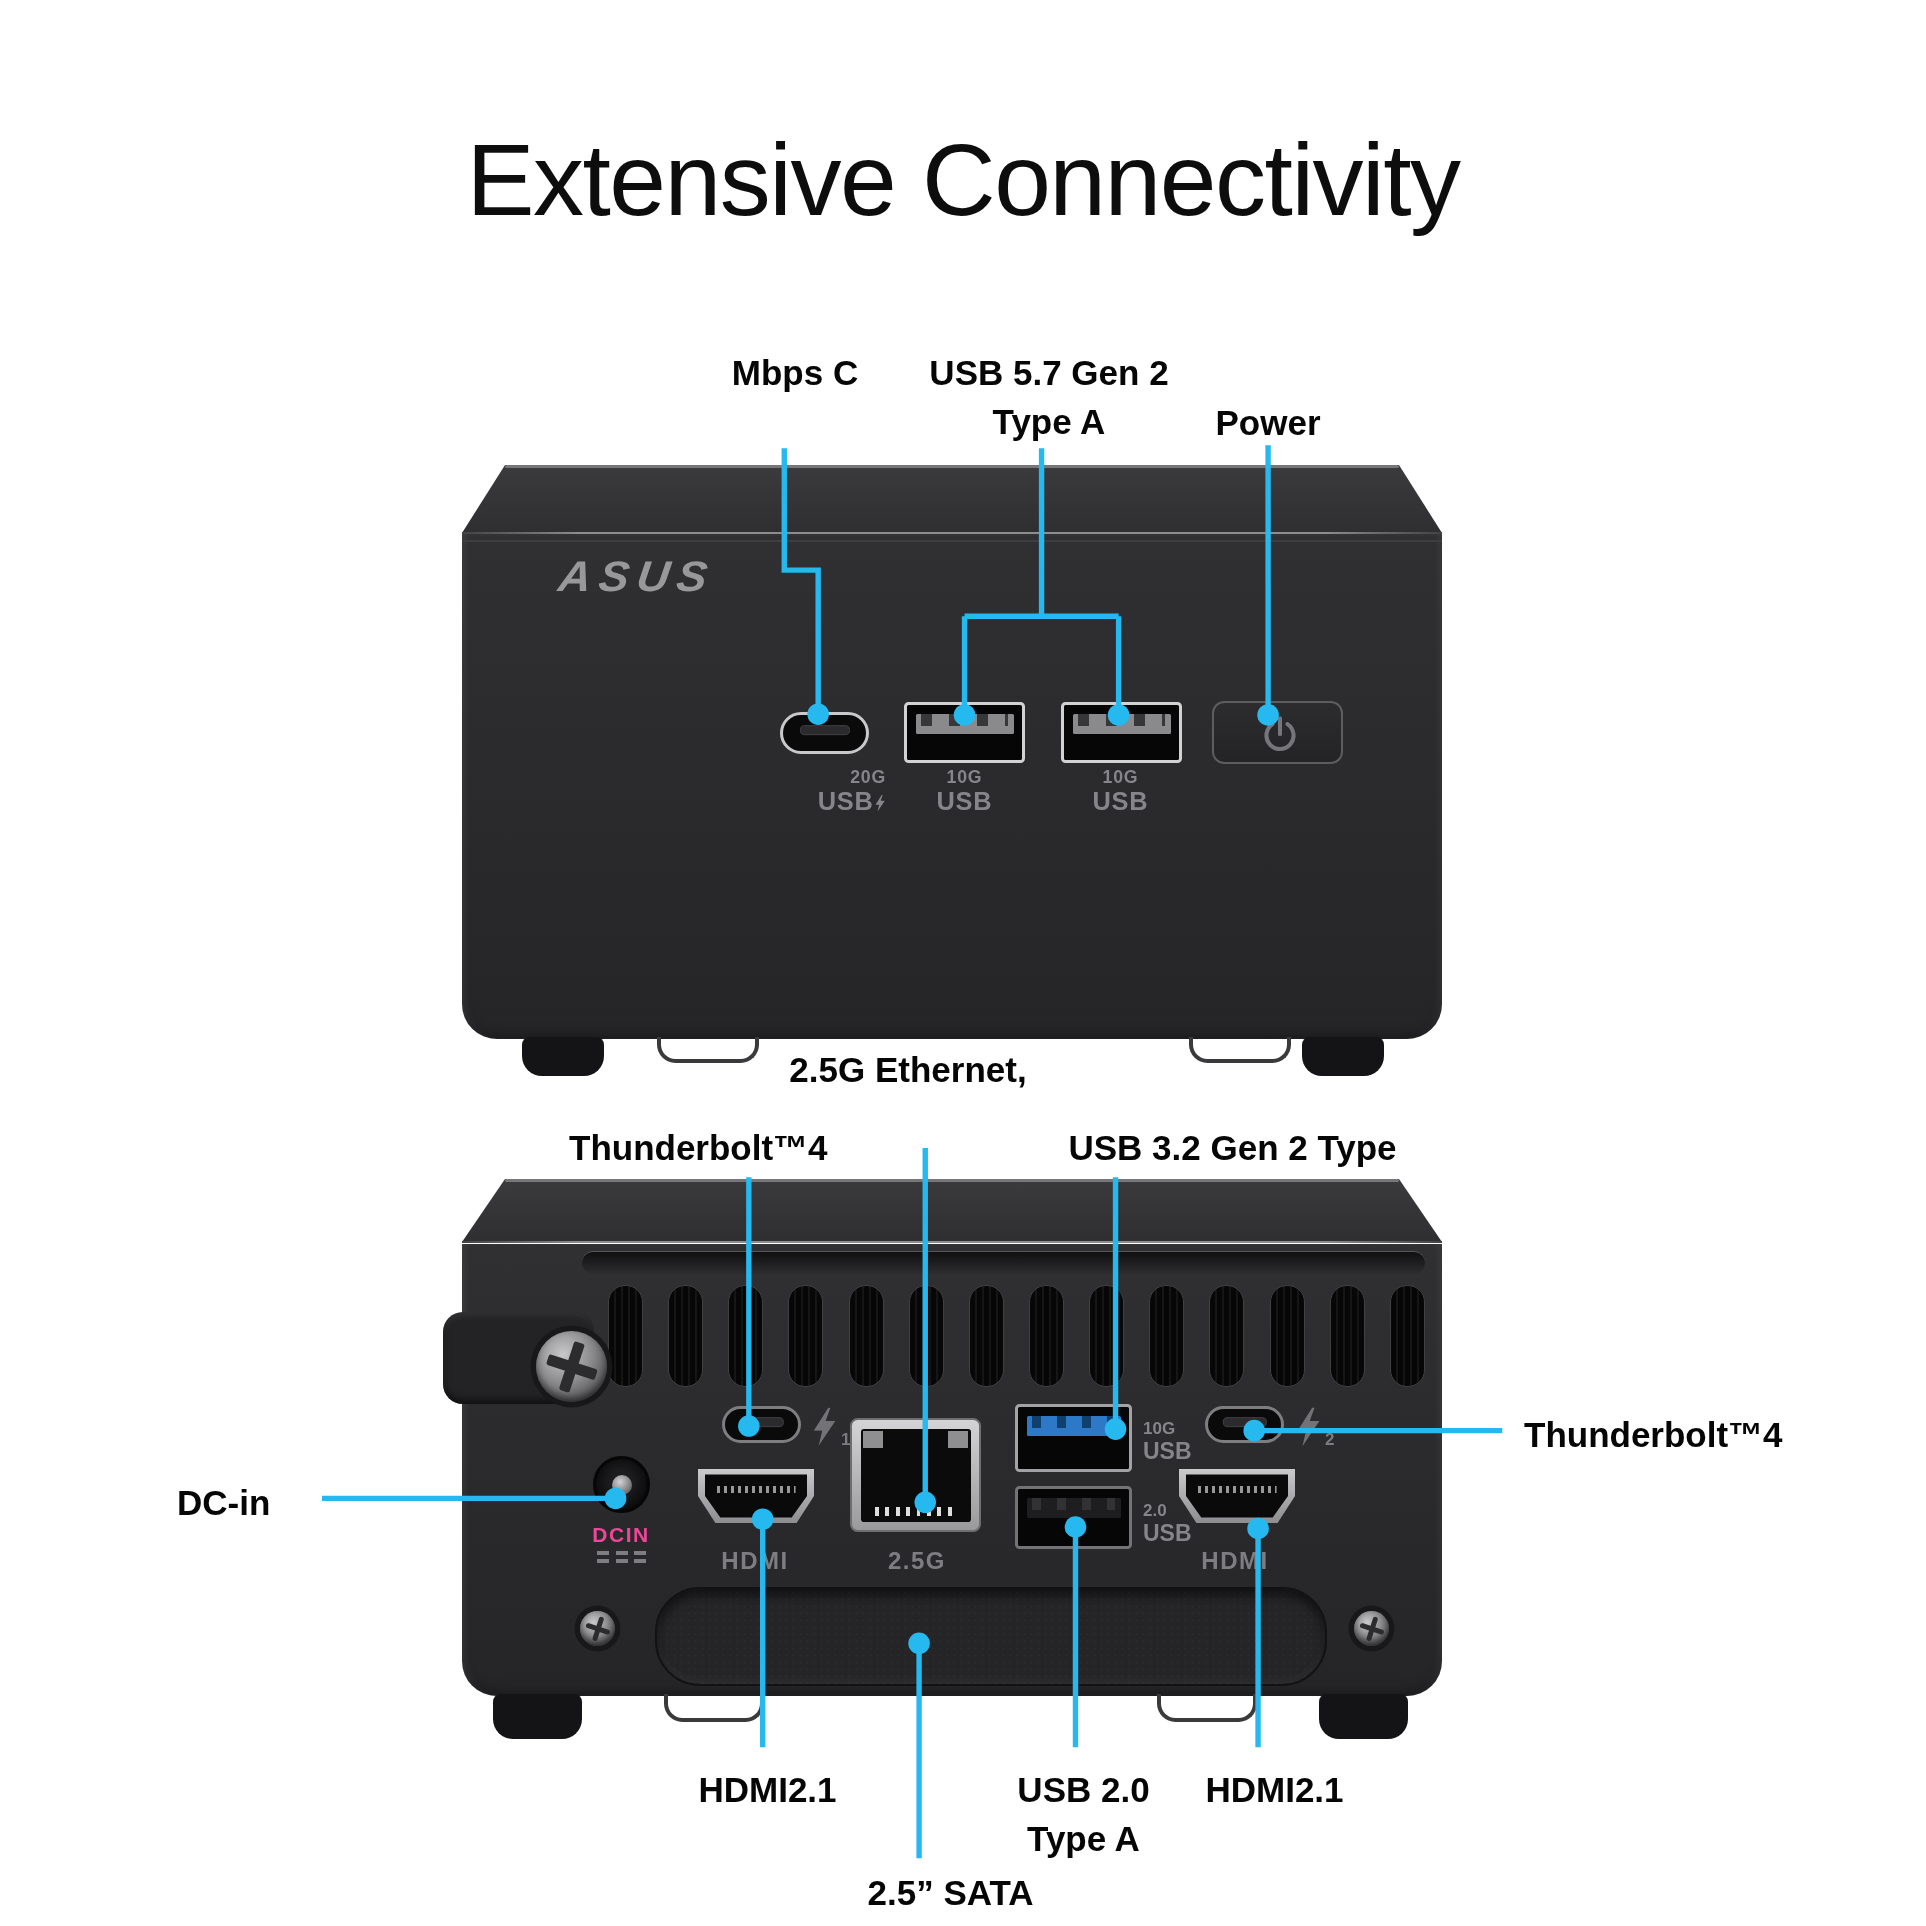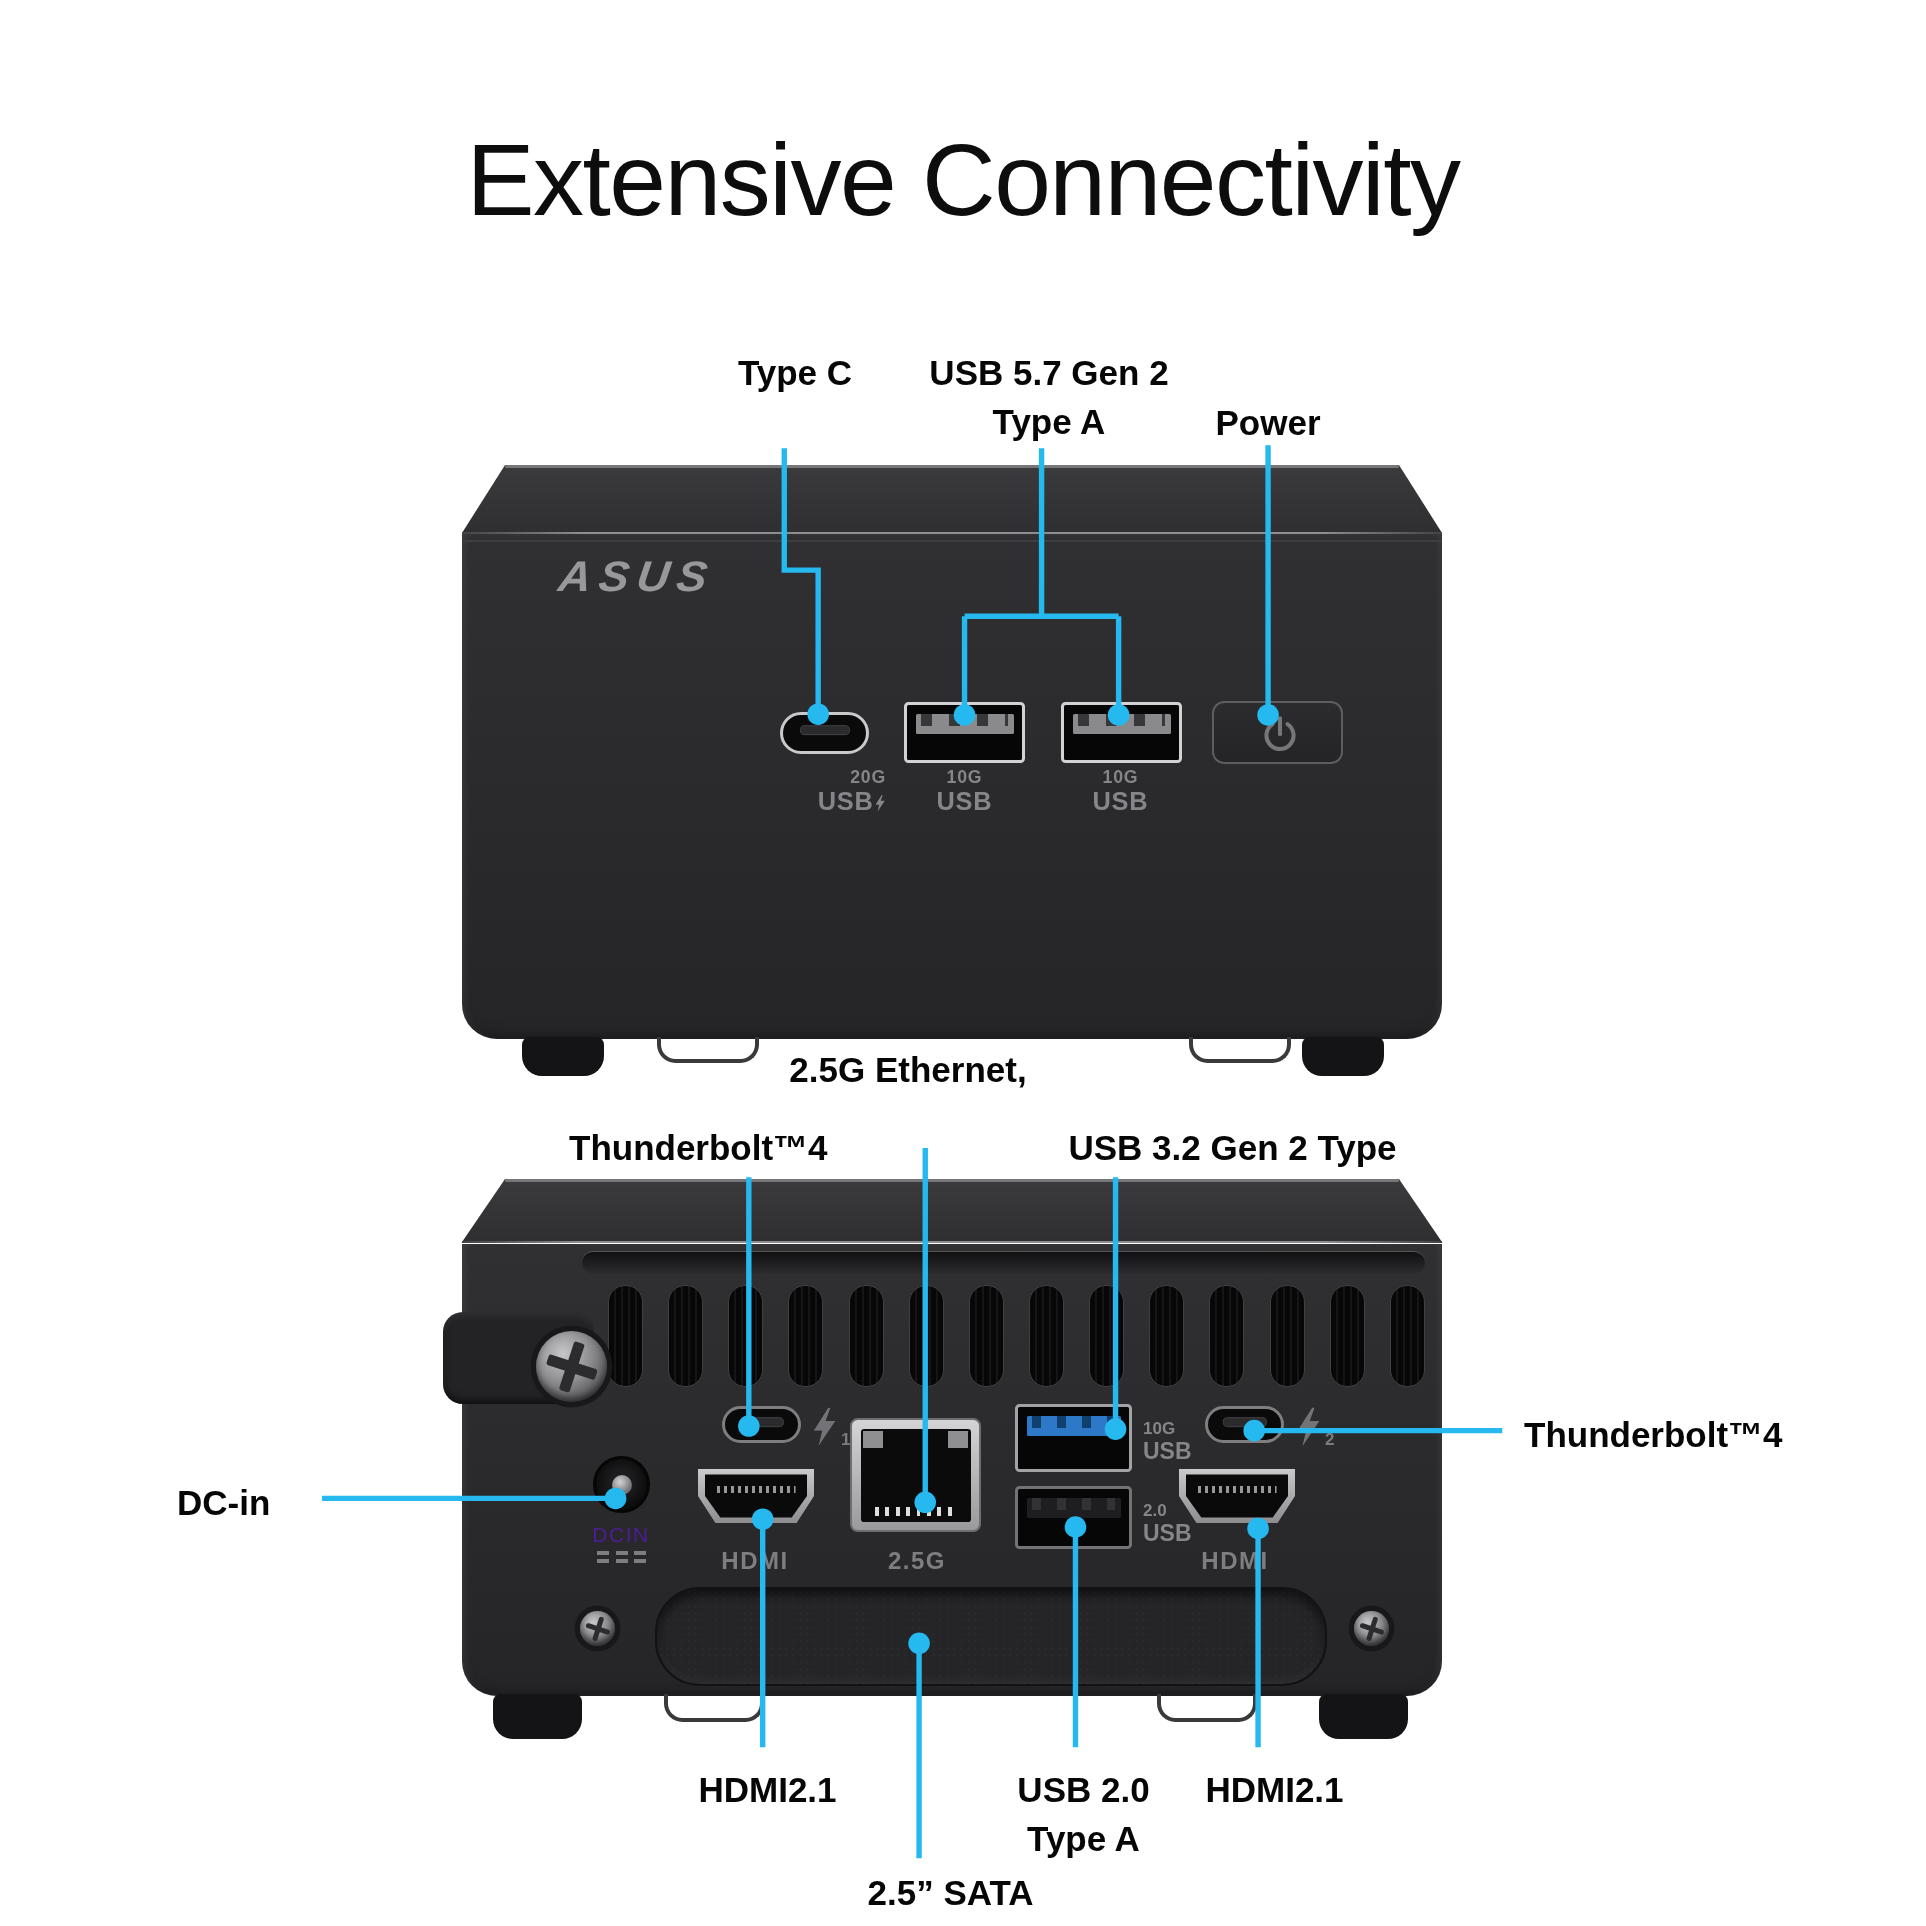--- a/index.html
+++ b/index.html
@@ -82,35 +82,35 @@
   .foot{position:absolute;background:#141416;border-radius:7.7px 7.7px 20px 20px;}
   .wire{position:absolute;border:4.6px solid #3a3a3d;border-top:none;border-radius:0 0 18.5px 18.5px;box-sizing:border-box;}
   
   .pl{position:absolute;text-align:center;color:#85858a;font-weight:700;}
   .pl .speed{font-size:17.7px;letter-spacing:0.8px;display:block;line-height:20px;}
   .pl .main{font-size:25.4px;letter-spacing:0.8px;display:block;line-height:28px;white-space:nowrap;}
   .pl-stack{position:absolute;text-align:left;color:#85858a;font-weight:700;}
   .pl-stack .speed{font-size:17px;display:block;line-height:20px;}
   .pl-stack .main{font-size:23px;display:block;line-height:25px;}
   .lbl-dev{position:absolute;text-align:center;color:#7e7e82;font-weight:700;font-size:24px;letter-spacing:1.5px;}
-  .dcin-wrap{position:absolute;text-align:center;color:#4c1d95;font-weight:400;}
+  .dcin-wrap{position:absolute;text-align:center;color:#ec4899;font-weight:700;}
   .dcin-wrap .t{font-size:21px;letter-spacing:1.5px;}
   .dcin-wrap .dash{width:49px;height:3.9px;margin:3.9px auto 0;
     background:repeating-linear-gradient(90deg,#7e7e82 0 12.3px,transparent 12.3px 18.5px);}
   .bolt-num{position:absolute;color:#7c7c80;font-size:17px;font-weight:700;}
 </style>
 </head>
 <body>
 
 <div>
 
   <div class="title">Extensive Connectivity</div>
 
   <div class="clabel" style="left:641px;top:348px;width:308px;">
-    <div>Type C</div>
+    <div>Mbps C</div>
   </div>
   <div class="clabel" style="left:895px;top:348px;width:308px;">
     <div>USB 5.7 Gen 2</div>
     <div>Type A</div>
   </div>
   <div class="clabel" style="left:1191px;top:398px;width:154px;">Power</div>
 
   <div class="device" style="left:462px;top:465px;height:610px;">
     <div class="top-face" style="height:68px;"></div>
     <div class="edge-line" style="top:67px;"></div>

